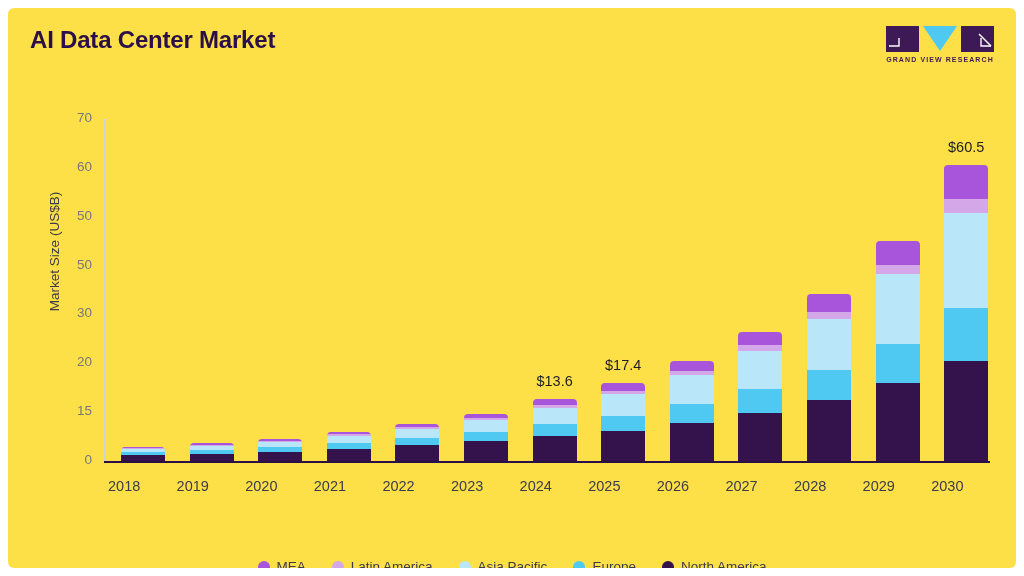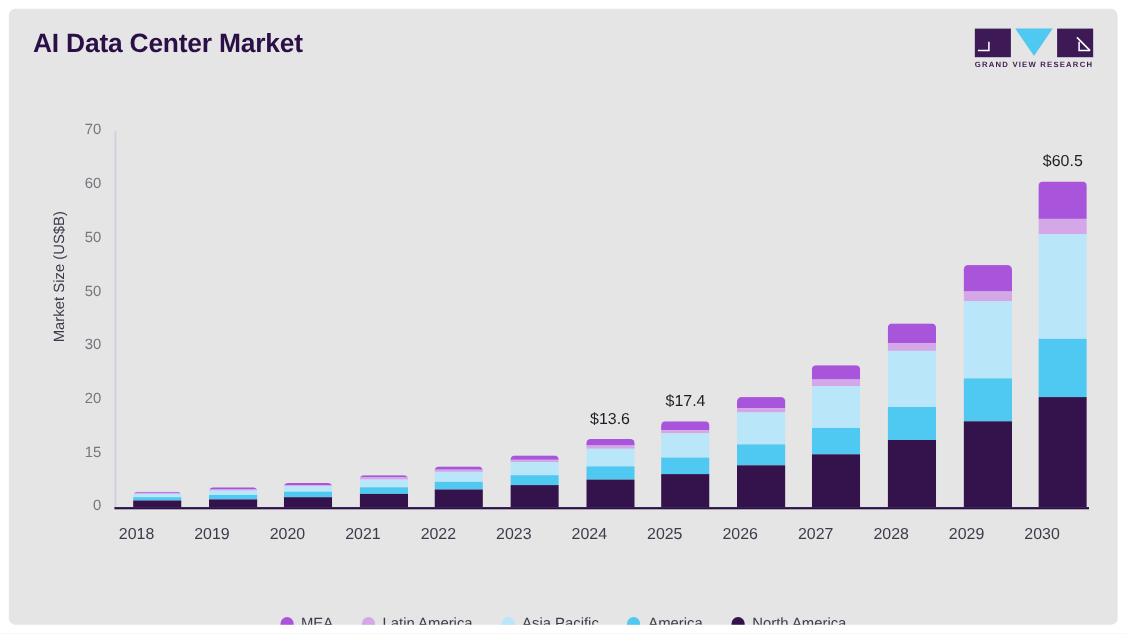--- a/index.html
+++ b/index.html
@@ -13,21 +13,21 @@
   #page{
     position:relative;
     width:1024px;height:576px;
     box-sizing:border-box;
     background:#ffffff;
     padding:8px;
   }
   #card{
     position:relative;
     width:1008px;height:560px;
-    background:#e5e5e5;
+    background:#fde047;
     border-radius:6px;
     box-sizing:border-box;
     overflow:hidden;
   }
 
   
   #title{
     position:absolute;left:22px;top:18px;
     font-size:24px;font-weight:bold;
     color:#2b0f47;
@@ -288,21 +288,21 @@
         <div class="lgitem">
           <span class="lgdot" style="background: rgb(212, 168, 232);"></span>
           <span>Latin America</span>
         </div>
         <div class="lgitem">
           <span class="lgdot" style="background: rgb(186, 230, 250);"></span>
           <span>Asia Pacific</span>
         </div>
         <div class="lgitem">
           <span class="lgdot" style="background: rgb(79, 200, 242);"></span>
-          <span>America</span>
+          <span>Europe</span>
         </div>
         <div class="lgitem">
           <span class="lgdot" style="background: rgb(52, 19, 77);"></span>
           <span>North America</span>
         </div>
       </div>
 
   </div>
 </div>
 

